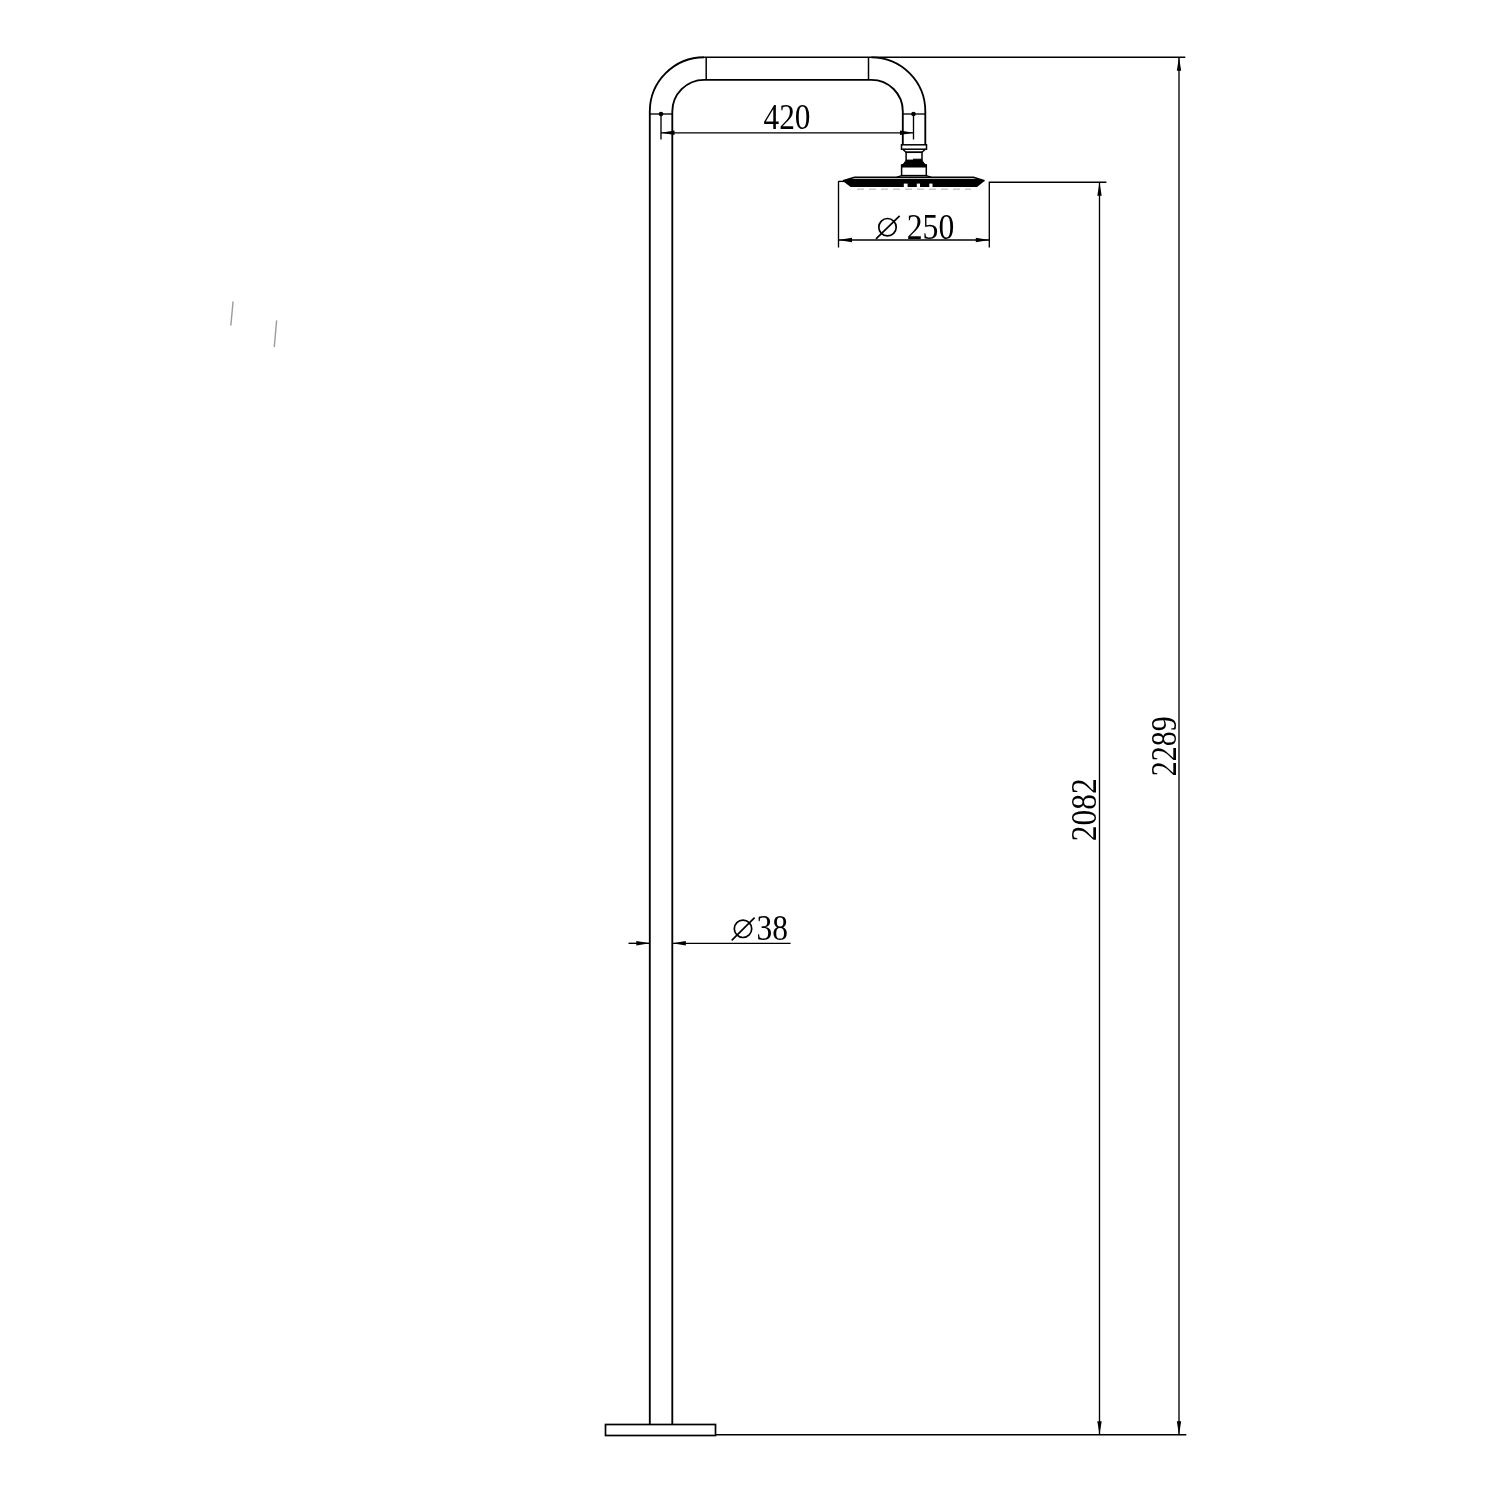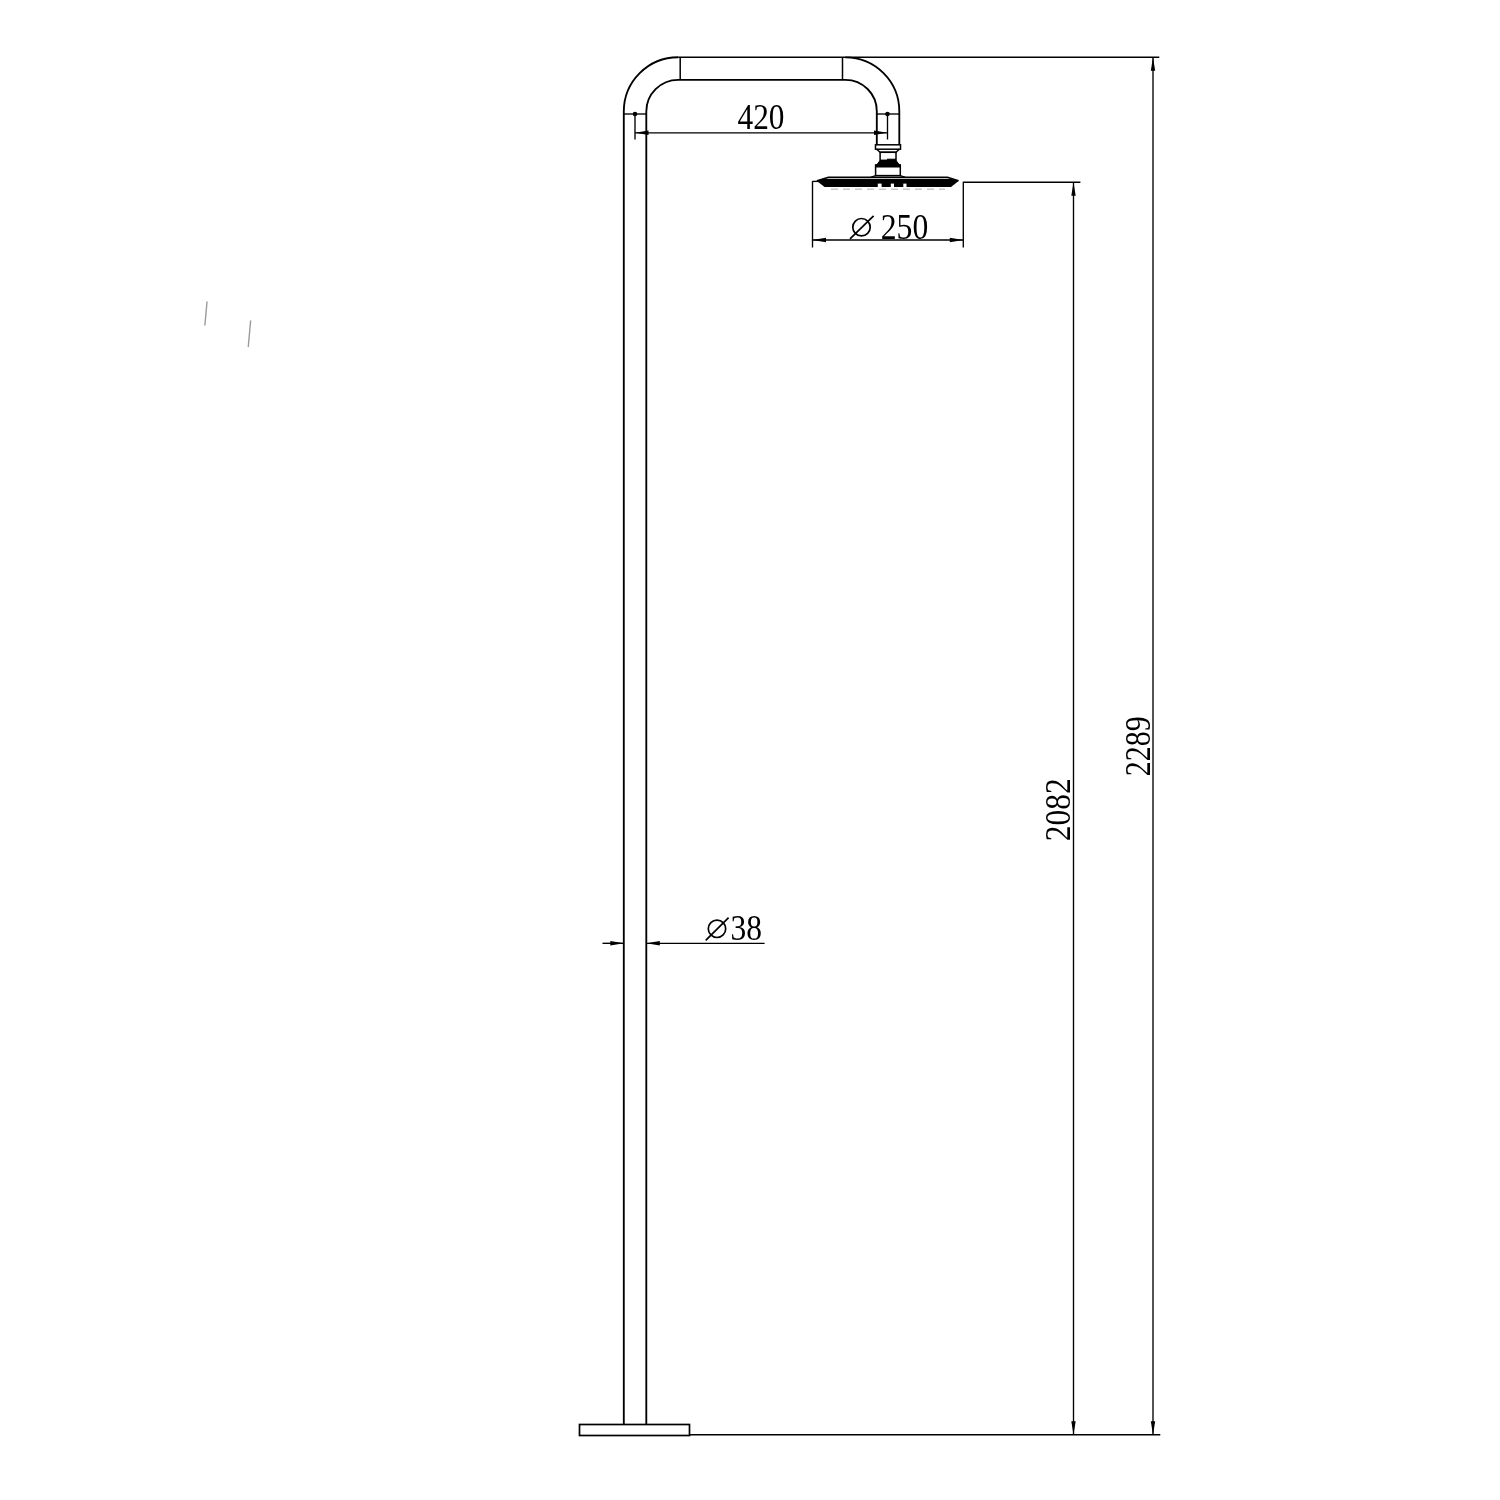--- a/index.html
+++ b/index.html
@@ -1,16 +1,16 @@
 <!DOCTYPE html>
 <html><head>
 <meta charset="utf-8">
 <style>
   html,body{margin:0;padding:0;background:#fff;}
-  #page{width:1324px;height:1500px;position:relative;background:#fff;}
+  #page{width:1324px;height:1500px;position:relative;background:#fff;margin-left:26px;}
   text{font-family:"Liberation Serif", serif; fill:#000;}
 </style>
 </head>
 <body>
 <div id="page">
 <svg width="1500" height="1500" viewBox="0 0 1500 1500">
   <rect x="0" y="0" width="1500" height="1500" fill="#ffffff"></rect>
 
   <g stroke="#000" stroke-width="1.85" fill="none" stroke-linecap="butt">
 

